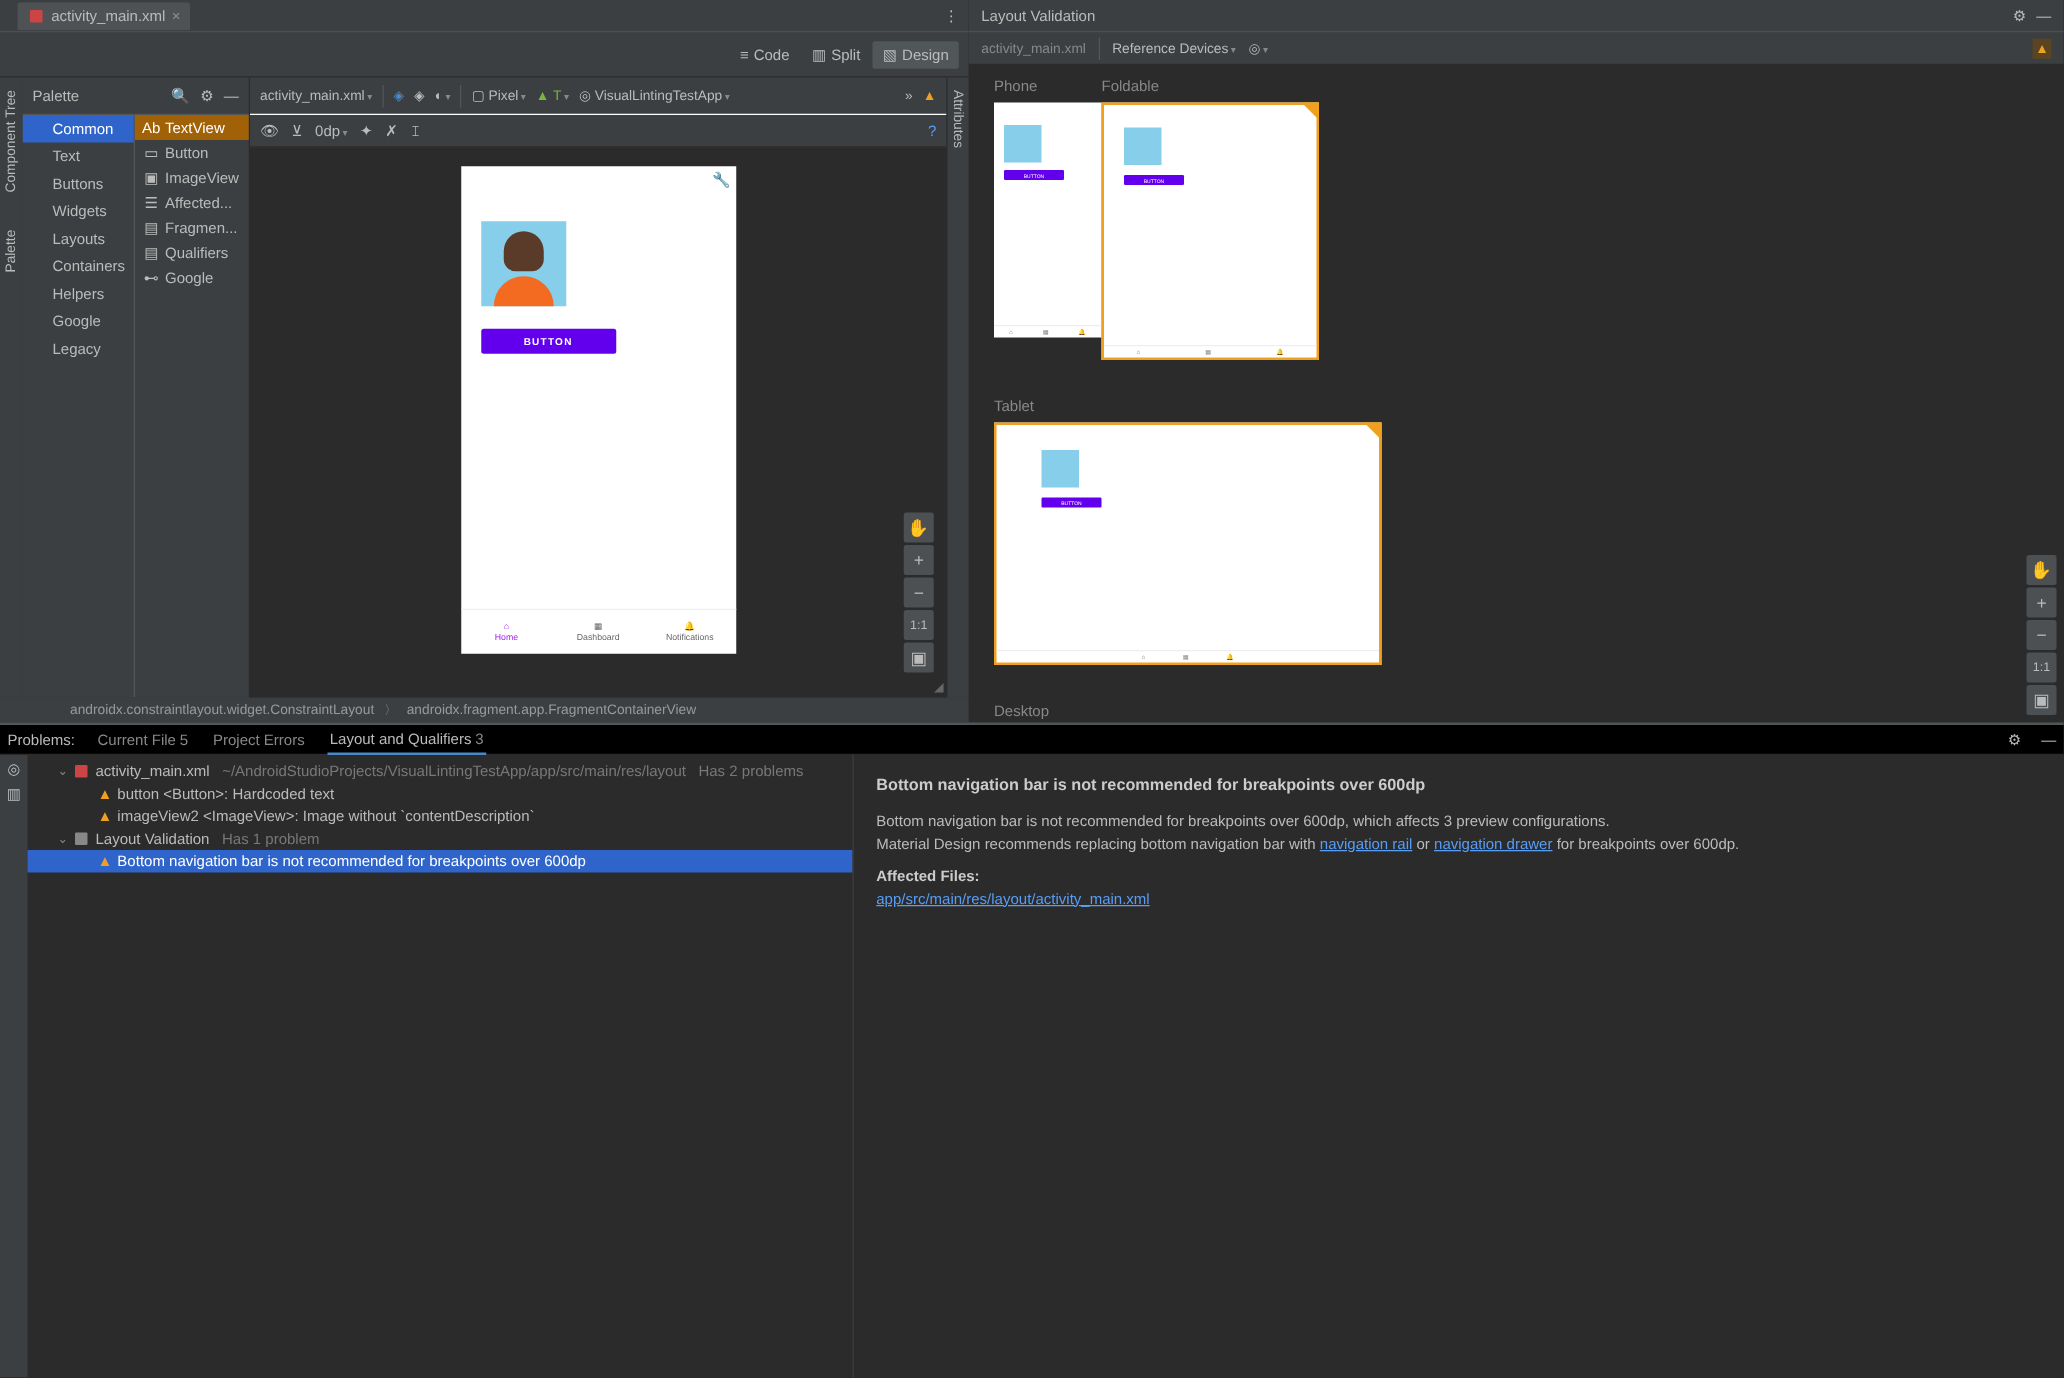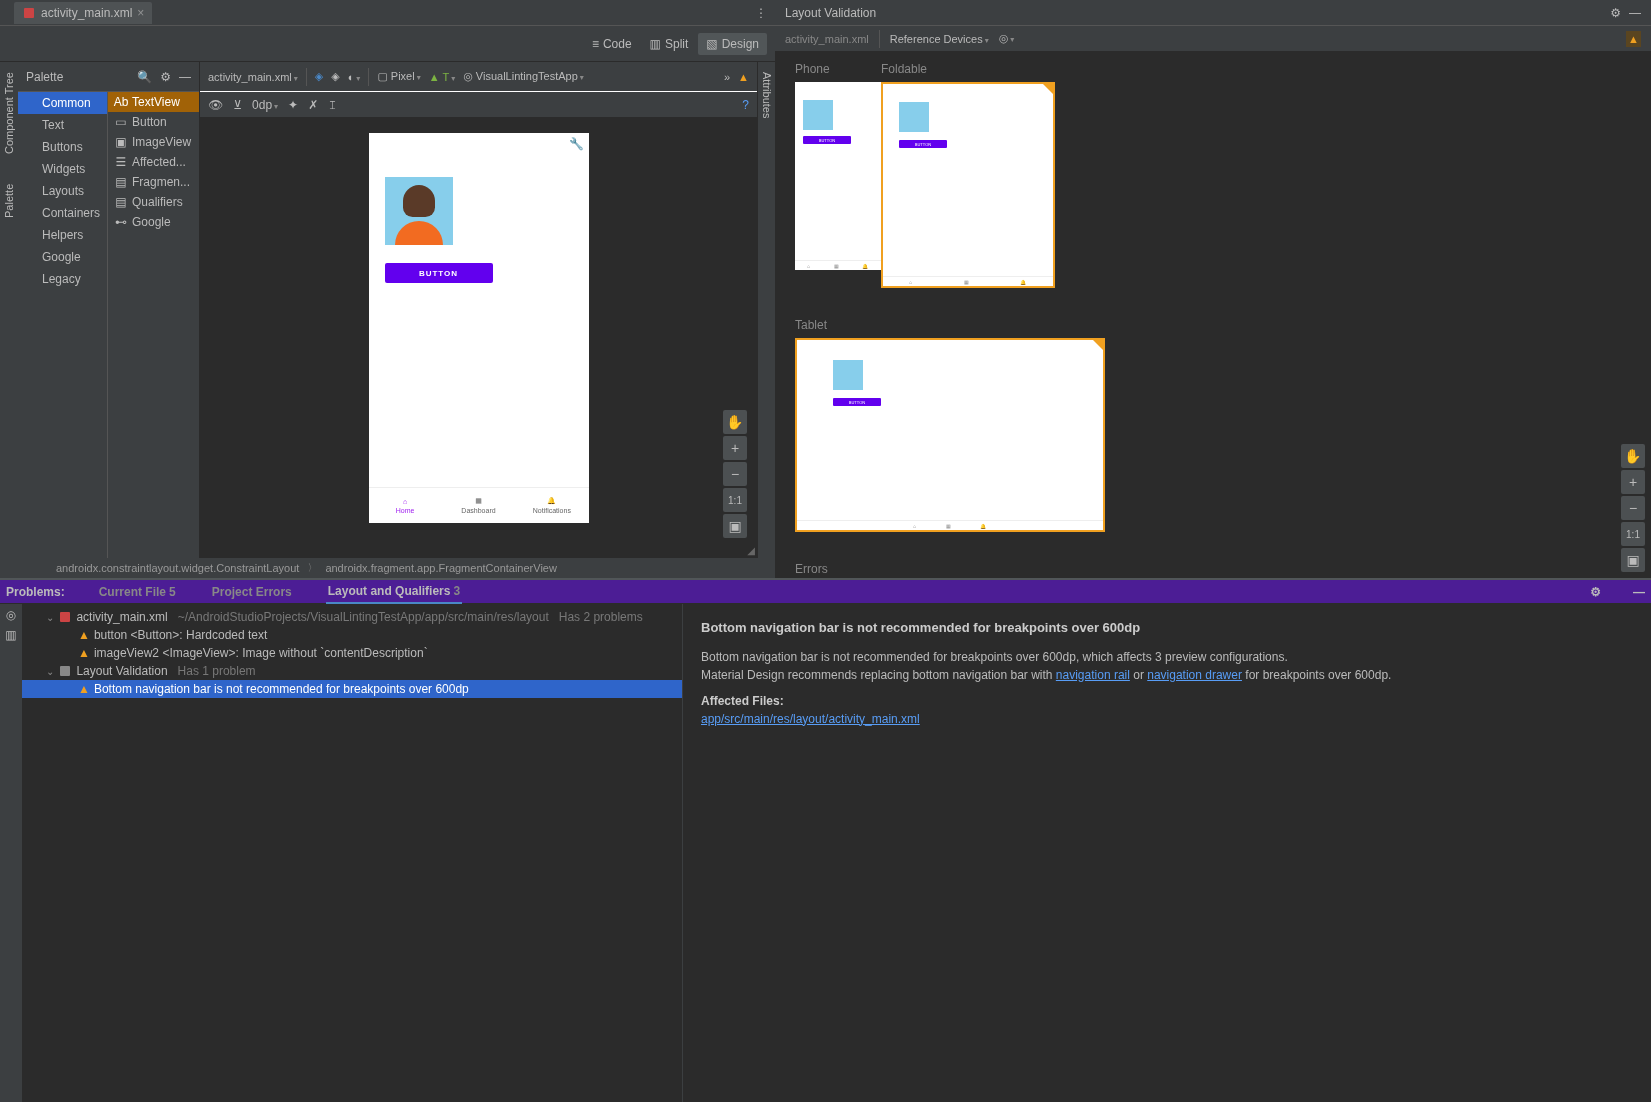--- a/index.html
+++ b/index.html
@@ -53,21 +53,21 @@
 .lv-device { display: flex; flex-direction: column; gap: 6px; }
 .lv-label { color: #888; font-size: 12px; }
 .lv-preview { background: #fff; position: relative; }
 .lv-preview.warn { border: 2px solid #f0a020; }
 .warn-badge { position: absolute; top: -2px; right: -2px; width: 0; height: 0; border-left: 14px solid transparent; border-top: 14px solid #f0a020; }
 .lv-float { position: absolute; right: 6px; bottom: 6px; display: flex; flex-direction: column; gap: 2px; }
 .mini-avatar { position: absolute; background: #87ceeb; }
 .mini-btn { position: absolute; background: #6200ee; color: #fff; display:flex; align-items:center; justify-content:center; font-size:4px; border-radius:1px;}
 .mini-nav { position: absolute; bottom: 0; left: 0; right: 0; height: 10px; border-top: 1px solid #eee; display:flex; justify-content:space-around; align-items:center; font-size:5px; color:#888;}
 .problems-panel { flex: 1; background: #2b2b2b; display: flex; flex-direction: column; border-top: 2px solid #515658; }
-.problems-tabs { height: 24px; background: #4c1d95; display: flex; align-items: center; padding: 0 6px; gap: 32px; font-size: 12px; border-bottom: 1px solid #2b2b2b; font-weight: bold;}
+.problems-tabs { height: 24px; background: #000000; display: flex; align-items: center; padding: 0 6px; gap: 16px; font-size: 12px; border-bottom: 1px solid #2b2b2b;}
 .prob-tab { padding: 4px 2px; cursor: pointer; color: #888; }
 .prob-tab.active { color: #bbb; border-bottom: 2px solid #4a88c7; }
 .prob-count { color: #888; margin-left: 3px; }
 .problems-body { flex: 1; display: flex; }
 .prob-left { width: 22px; background: #3c3f41; display: flex; flex-direction: column; align-items: center; padding-top: 4px; gap: 6px;}
 .prob-tree { width: 660px; padding: 4px 0; font-size: 12px; }
 .tree-row { display: flex; align-items: center; padding: 2px 4px; gap: 4px; cursor: pointer; }
 .tree-row.sel { background: #2f65ca; color: #fff; }
 .tree-indent2 { padding-left: 56px; }
 .tree-path { color: #787878; margin-left: 6px;}
@@ -299,21 +299,21 @@
               </div>
             <div class="mini-nav" style="justify-content:center; gap:30px;">
                 <span>⌂</span>
                 <span>▦</span>
                 <span>🔔</span>
               </div>
           </div>
         </div>
       </div>
       <div class="lv-device">
-        <span class="lv-label">Errors</span>
+        <span class="lv-label">Desktop</span>
       </div>
       <div class="lv-float">
         <div class="fc-btn">✋</div>
         <div class="fc-btn">+</div>
         <div class="fc-btn">−</div>
         <div class="fc-btn" style="font-size:10px;">
             <span>1:1</span>
           </div>
         <div class="fc-btn">▣</div>
       </div>

